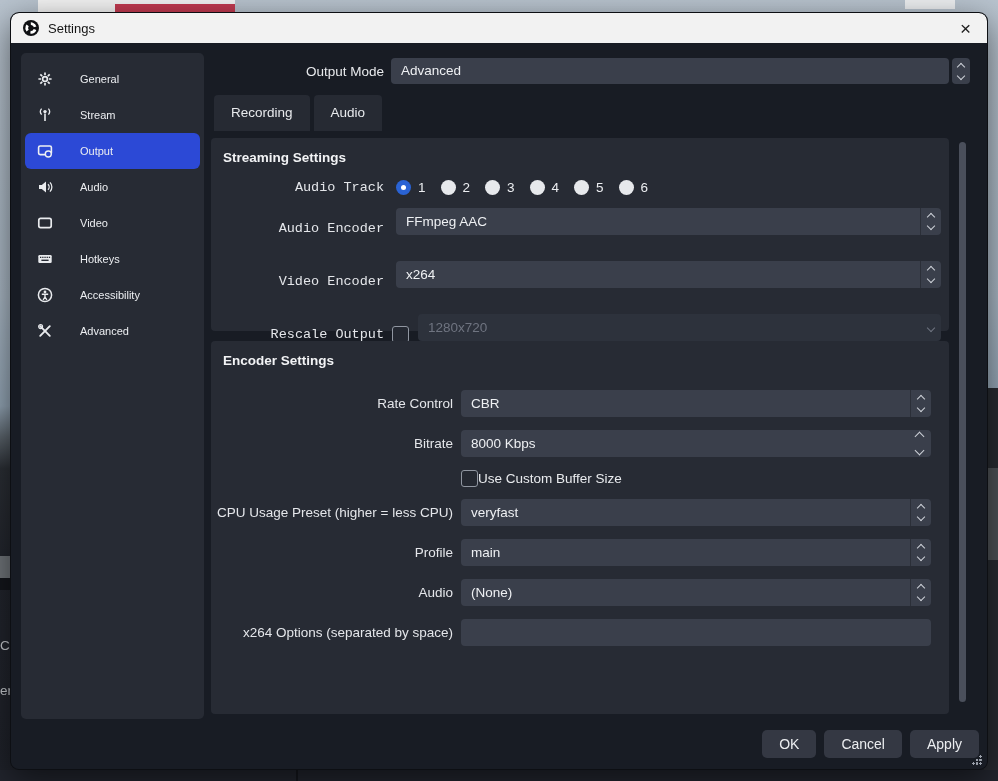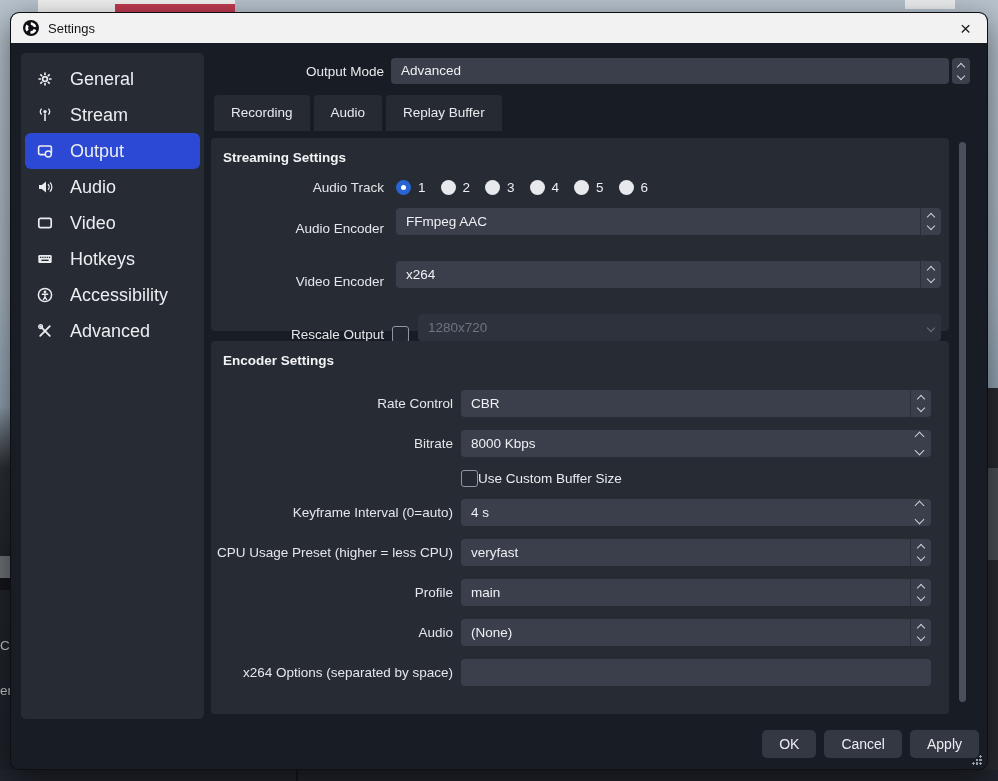--- a/index.html
+++ b/index.html
@@ -30,22 +30,22 @@
 
   .titlebar { position:absolute; left:0; top:0; right:0; height:30px; background:#f2f2f2;
     border-radius:8px 8px 0 0; display:flex; align-items:center; padding:0 12px; }
   .titlebar .ttl { margin-left:9px; font-size:13px; color:#151515; }
   .titlebar .close { margin-left:auto; font-size:19px; line-height:19px; color:#1c1c1c;
     cursor:default; padding:0 4px; }
 
   
   .sidebar { position:absolute; left:10px; top:40px; width:183px; height:666px;
     background:#272b34; border-radius:5px; padding-top:8px; }
-  .side-item { height:36px; margin:0 4px; display:flex; align-items:center; gap:17px;
-    padding-left:12px; border-radius:6px; color:#eceef1; font-size:18px; }
+  .side-item { height:36px; margin:0 4px; display:flex; align-items:center; gap:27px;
+    padding-left:12px; border-radius:6px; color:#eceef1; font-size:11px; }
   .side-item.sel { background:#2c49d6; }
   .side-item svg { flex:0 0 auto; }
 
   
   .om-row { position:absolute; left:0; top:45px; right:17px; display:flex; align-items:center; }
   .om-row .lbl { width:373px; text-align:right; color:#e8eaed; font-size:13.5px; }
   .combo-detached { flex:1; margin-left:7px; display:flex; gap:3px; height:26px; }
   .combo-detached .val { flex:1; background:#3a3f4b; border-radius:4px; color:#eef0f3;
     font-size:13.5px; line-height:26px; padding:0 10px; }
   .combo-detached .spin { width:18px; background:#3a3f4b; border-radius:4px;
@@ -59,21 +59,21 @@
   .tab.active::after { content:""; position:absolute; left:0; right:0; bottom:0; height:2px; background:#fbfbfc; }
 
   
   .panel { position:absolute; left:200px; width:738px; background:#272b34; border-radius:4px;
     padding-top:12px; }
   .panel-1 { top:125px; height:193px; }
   .panel-2 { top:328px; height:373px; }
   .ptitle { padding:0 12px; font-size:13.5px; font-weight:bold; color:#f2f3f5; margin-bottom:15px; }
   .row { display:flex; align-items:center; margin-bottom:13px; }
   .row .lbl { text-align:right; color:#e4e6ea; font-size:13.5px; flex:0 0 auto; }
-  .panel-1 .lbl { width:173px; }
+  .panel-1 .lbl { width:173px;font-family:Liberation Mono, monospace; }
   .panel-1 .ctl { flex:1; margin:0 8px 13px 12px; }
   .panel-2 .lbl { width:242px; }
   .panel-2 .ctl { flex:1; margin:0 18px 0 8px; }
 
   
   .combo, .spinbox, .textinput { display:flex; height:27px; background:#3a3f4b; border-radius:4px;
     align-items:stretch; color:#eef0f3; }
   .combo .val, .spinbox .val { flex:1; font-size:13.5px; line-height:27px; padding:0 10px;
     white-space:nowrap; overflow:hidden; }
   .combo .spin { width:21px; border-left:1px solid #2b2f38; display:flex; flex-direction:column;
@@ -224,21 +224,20 @@
         <div class="spin">
           <span class="chev up"></span>
           <span class="chev down"></span>
         </div>
       </div>
     </div>
 
     <div class="tabs">
       <div class="tab">Recording</div>
       <div class="tab">Audio</div>
-      <div class="tab">Replay Buffer</div>
     </div>
 
     <div class="panel panel-1">
       <div class="ptitle">Streaming Settings</div>
 
       <div class="row">
         <span class="lbl">Audio Track</span>
         <div class="opts">
           <span class="opt">
               <span class="radio sel"></span>
@@ -337,32 +336,20 @@
       </div>
 
       <div class="row" style="margin-bottom:12px;">
         <span class="lbl"></span>
         <span class="cbrow-gap">
           <span class="checkbox"></span>
           <span>Use Custom Buffer Size</span>
         </span>
       </div>
 
-      <div class="row">
-        <span class="lbl">Keyframe Interval (0=auto)</span>
-        <div class="ctl">
-            <div class="spinbox">
-          <div class="val">4 s</div>
-          <div class="spin">
-                <span class="chev up"></span>
-                <span class="chev down"></span>
-              </div>
-        </div>
-          </div>
-      </div>
 
       <div class="row">
         <span class="lbl">CPU Usage Preset (higher = less CPU)</span>
         <div class="ctl">
             <div class="combo">
           <div class="val">veryfast</div>
           <div class="spin">
                 <span class="chev up"></span>
                 <span class="chev down"></span>
               </div>

